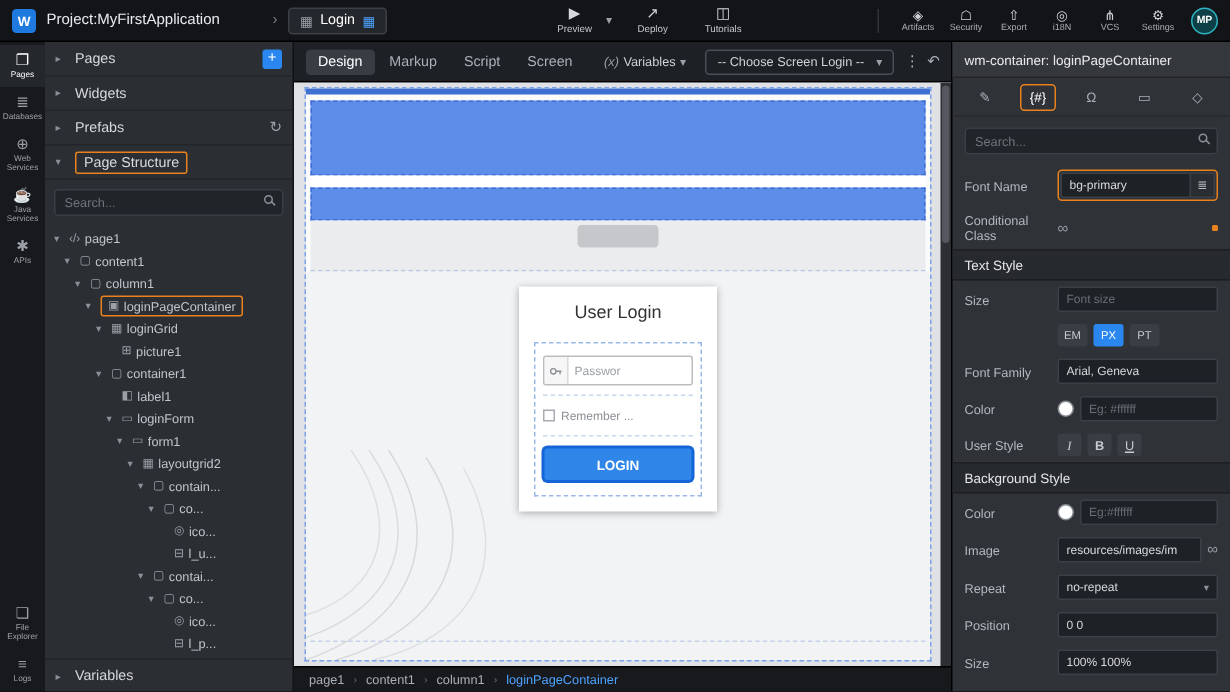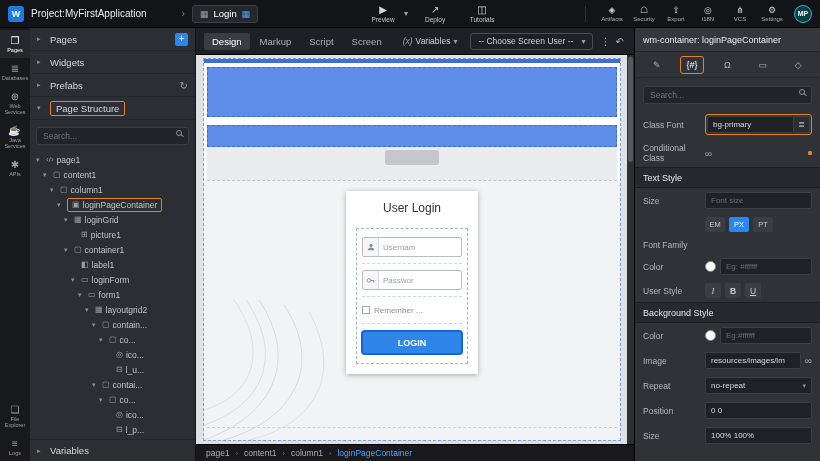--- a/index.html
+++ b/index.html
@@ -361,21 +361,21 @@
             <div class="ws-tab" data-interactable="true">Markup</div>
             <div class="ws-tab" data-interactable="true">Script</div>
             <div class="ws-tab" data-interactable="true">Screen</div>
           </div>
         <div class="ws-vars" data-interactable="true">
           <span class="vx" data-interactable="false">(x)</span>
           <span data-interactable="false">Variables</span>
           <span class="tb-ddown" style="margin-left:0;" data-interactable="false">▾</span>
         </div>
         <div class="ws-select" data-interactable="true">
-          <span data-interactable="false">-- Choose Screen User --</span>
+          <span data-interactable="false">-- Choose Screen Login --</span>
           <span class="tb-ddown" style="margin-left:0;" data-interactable="false">▾</span>
         </div>
         <span class="ws-kebab" data-interactable="true">⋮</span>
         <div class="ws-icons" data-interactable="false">
           <span data-interactable="true">↶</span>
           <span data-interactable="true">↷</span>
           <span data-interactable="true">⊡</span>
           <span data-interactable="true">◳</span>
         </div>
       </div>
@@ -393,31 +393,20 @@
             <svg class="watermark" data-interactable="false" width="250" height="140" viewBox="0 0 250 140">
               <path d="M0 140 C 70 115, 95 60, 55 0" stroke="#d7d9db" fill="none"></path>
               <path d="M0 125 C 60 105, 80 55, 42 0" stroke="#dadcde" fill="none"></path>
               <path d="M0 110 C 50 95, 65 50, 30 0" stroke="#dddfe1" fill="none"></path>
               <path d="M20 140 C 90 120, 120 65, 80 5" stroke="#d7d9db" fill="none"></path>
               <path d="M45 140 C 110 125, 140 75, 105 12" stroke="#dde0e2" fill="none"></path>
             </svg>
             <div class="card" data-interactable="true">
               <div class="card-title" data-interactable="true">User Login</div>
               <div class="fieldbox" data-interactable="true">
-                <div class="cell" data-interactable="false">
-                  <div class="mockinput" data-interactable="true">
-                    <span class="ic" data-interactable="false">
-                      <svg width="8" height="8" viewBox="0 0 10 10">
-                          <circle cx="5" cy="3" r="2" fill="#8a8f95"></circle>
-                          <path d="M1 9c0-2.2 1.8-3.5 4-3.5S9 6.8 9 9z" fill="#8a8f95"></path>
-                        </svg>
-                    </span>
-                    <span class="ph" data-interactable="false">Usernam</span>
-                  </div>
-                </div>
                 <div class="cell" data-interactable="false">
                   <div class="mockinput" data-interactable="true">
                     <span class="ic" data-interactable="false">
                       <svg width="9" height="9" viewBox="0 0 10 10">
                           <circle cx="3.2" cy="5" r="2" fill="none" stroke="#8a8f95"></circle>
                           <path d="M5.2 5h4M8.2 5v2.2" stroke="#8a8f95" fill="none"></path>
                         </svg>
                     </span>
                     <span class="ph" data-interactable="false">Passwor</span>
                   </div>
@@ -470,21 +459,21 @@
           <div class="insp-tab" data-interactable="true">
             <span data-interactable="false">◇</span>
           </div>
         </div>
       <div class="insp-search" data-interactable="false">
         <input data-interactable="true" placeholder="Search..." style="">
         <span class="icon-mag" data-interactable="false"></span>
       </div>
 
       <div class="prop-row" data-interactable="false">
-        <div class="prop-label" data-interactable="false">Class Font</div>
+        <div class="prop-label" data-interactable="false">Font Name</div>
         <div class="orange-wrap" data-interactable="false">
           <input class="txt-input" data-interactable="true" value="bg-primary" style="">
           <div class="list-btn" data-interactable="true">
               <span data-interactable="false">≣</span>
             </div>
         </div>
       </div>
 
       <div class="prop-row" data-interactable="false">
         <div class="prop-label" data-interactable="false">Conditional Class</div>
@@ -503,20 +492,23 @@
       <div class="prop-row" data-interactable="false">
         <div class="prop-label" data-interactable="false"></div>
         <div class="prop-ctl" data-interactable="false">
             <div class="unit-btn" data-interactable="true">EM</div>
             <div class="unit-btn active" data-interactable="true">PX</div>
             <div class="unit-btn" data-interactable="true">PT</div>
           </div>
       </div>
       <div class="prop-row" data-interactable="false">
         <div class="prop-label" data-interactable="false">Font Family</div>
+        <div class="prop-ctl">
+            <input class="txt-input" data-interactable="true" value="Arial, Geneva" style="">
+          </div>
       </div>
       <div class="prop-row" data-interactable="false">
         <div class="prop-label" data-interactable="false">Color</div>
         <div class="prop-ctl">
           <span class="swatch" data-interactable="true"></span>
           <input class="txt-input" data-interactable="true" placeholder="Eg: #ffffff" style="">
         </div>
       </div>
       <div class="prop-row" data-interactable="false">
         <div class="prop-label" data-interactable="false">User Style</div>

